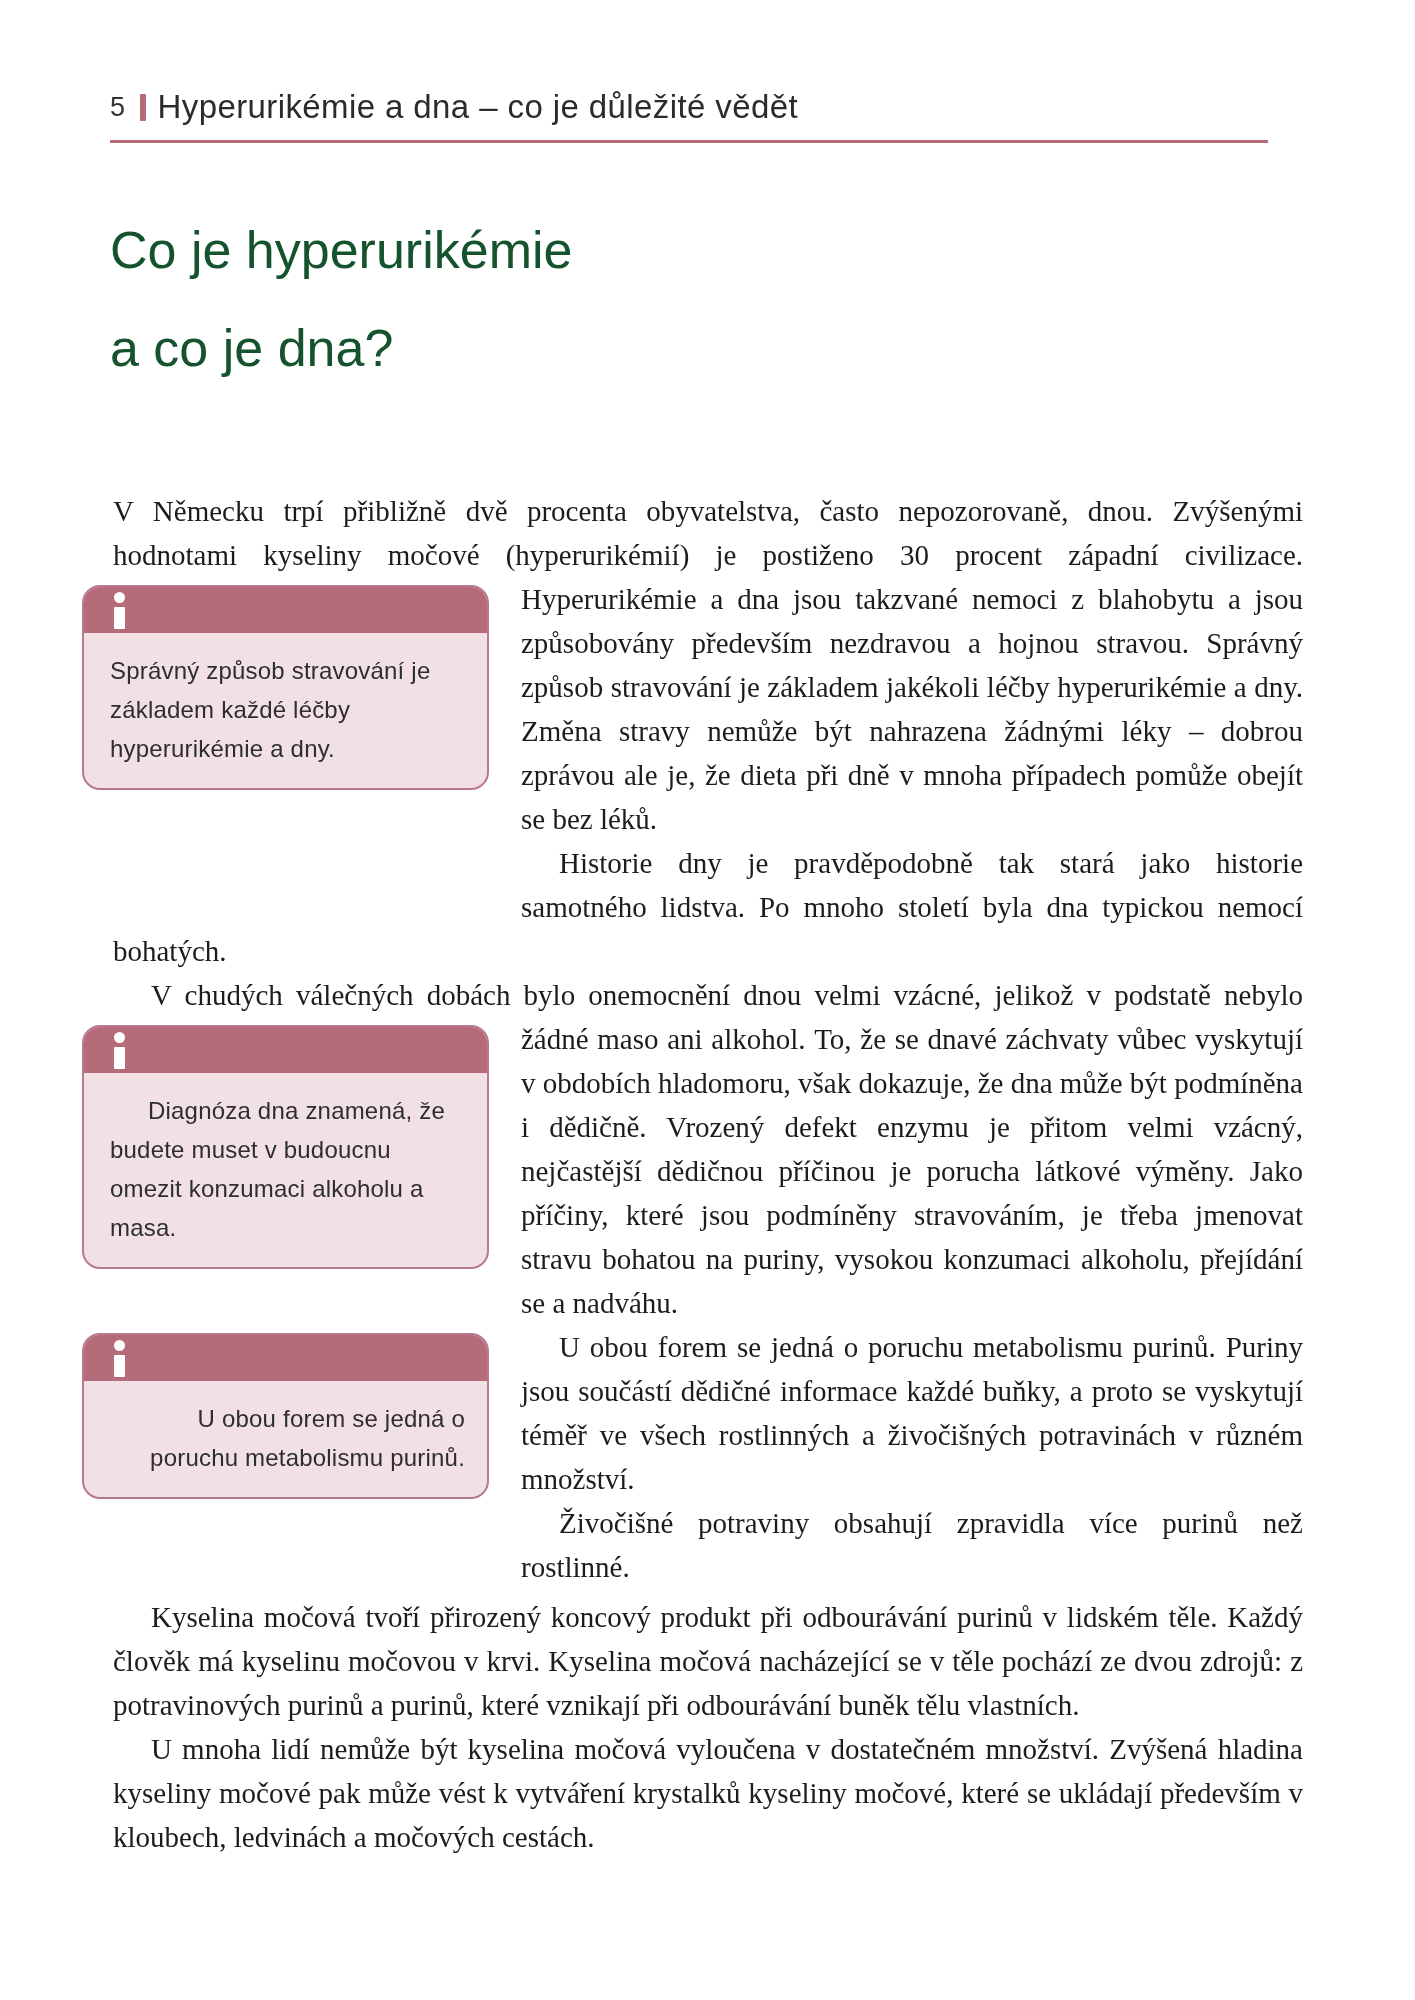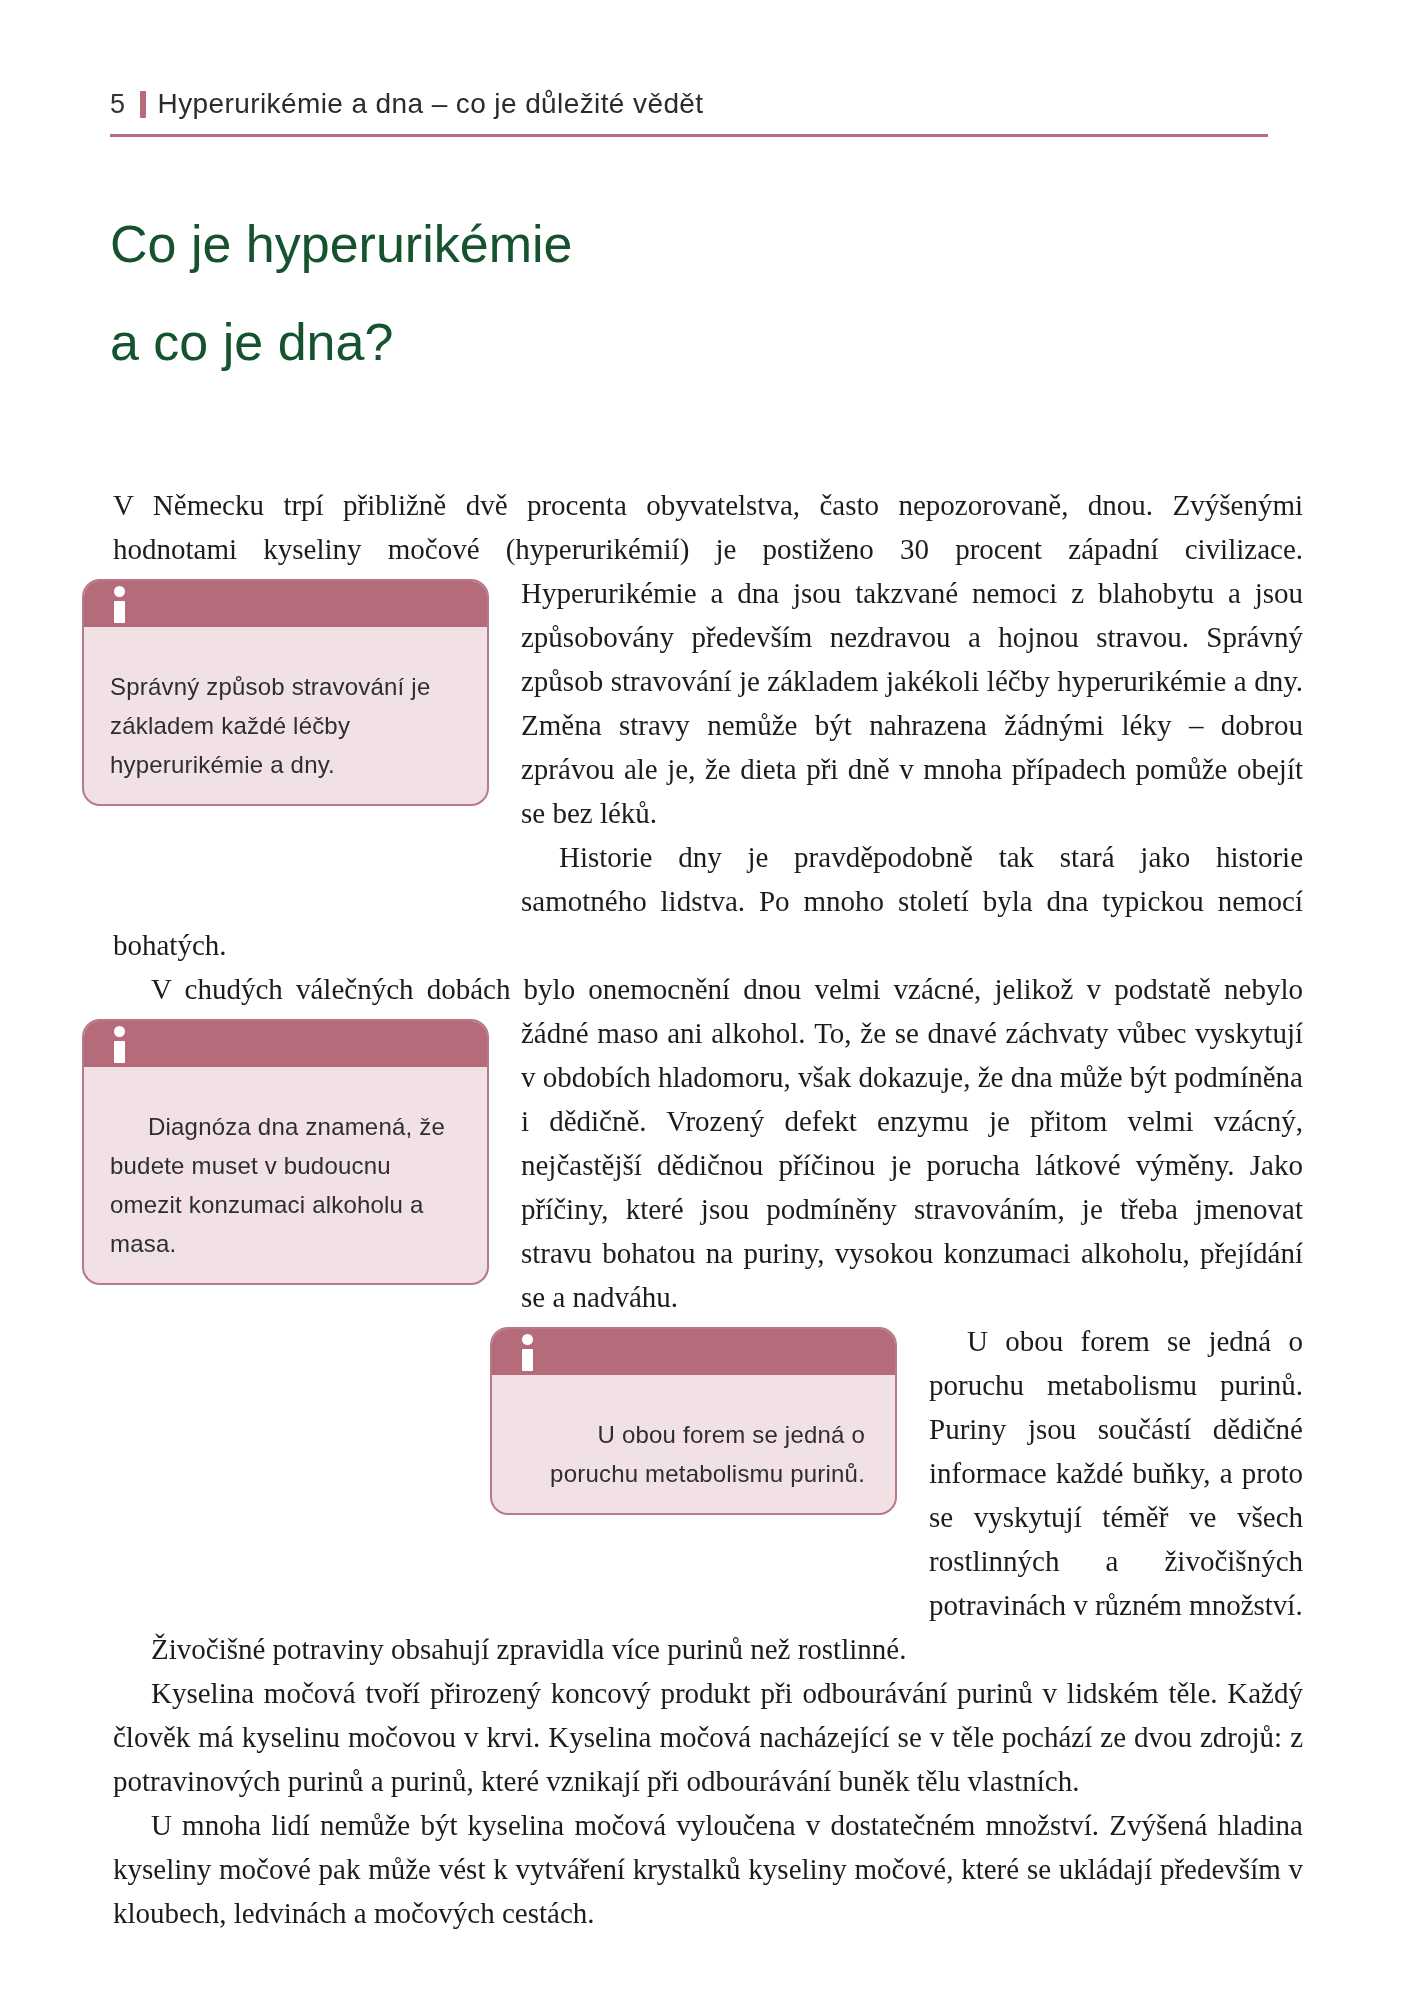--- a/index.html
+++ b/index.html
@@ -29,21 +29,21 @@
     color: #333333;
   }
   .sep-bar {
     width: 6px;
     height: 27px;
     background: #b56b7a;
     margin: 0 12px 0 14px;
     border-radius: 1px;
   }
   .chapter-title {
-    font-size: 28px;
+    font-size: 33px;
     letter-spacing: 0.4px;
     color: #2b2b2b;
   }
   .header-rule {
     margin-top: 14px;
     width: 1158px;
     height: 3px;
     background: #b56b7a;
     border: none;
   }
@@ -107,28 +107,27 @@
     border-radius: 50%;
     background: #ffffff;
     margin-bottom: 4px;
   }
   .info-icon .stem {
     width: 11px; height: 22px;
     background: #ffffff;
     border-radius: 1px;
   }
   .infobox-body {
-    padding: 18px 30px 20px 26px;
+    padding: 18px 22px 20px 26px;
     font-family: "Liberation Sans", sans-serif;
     font-size: 24px;
     line-height: 39px;
     letter-spacing: 0.2px;
     color: #2e2e2e;
     text-align: left;
-    margin-top: 22px;
   }
 </style>
 </head>
 <body>
 
 <div class="page">
 
   <div class="running-header">
     <div class="line1">
       <span class="pagenum">5</span>

